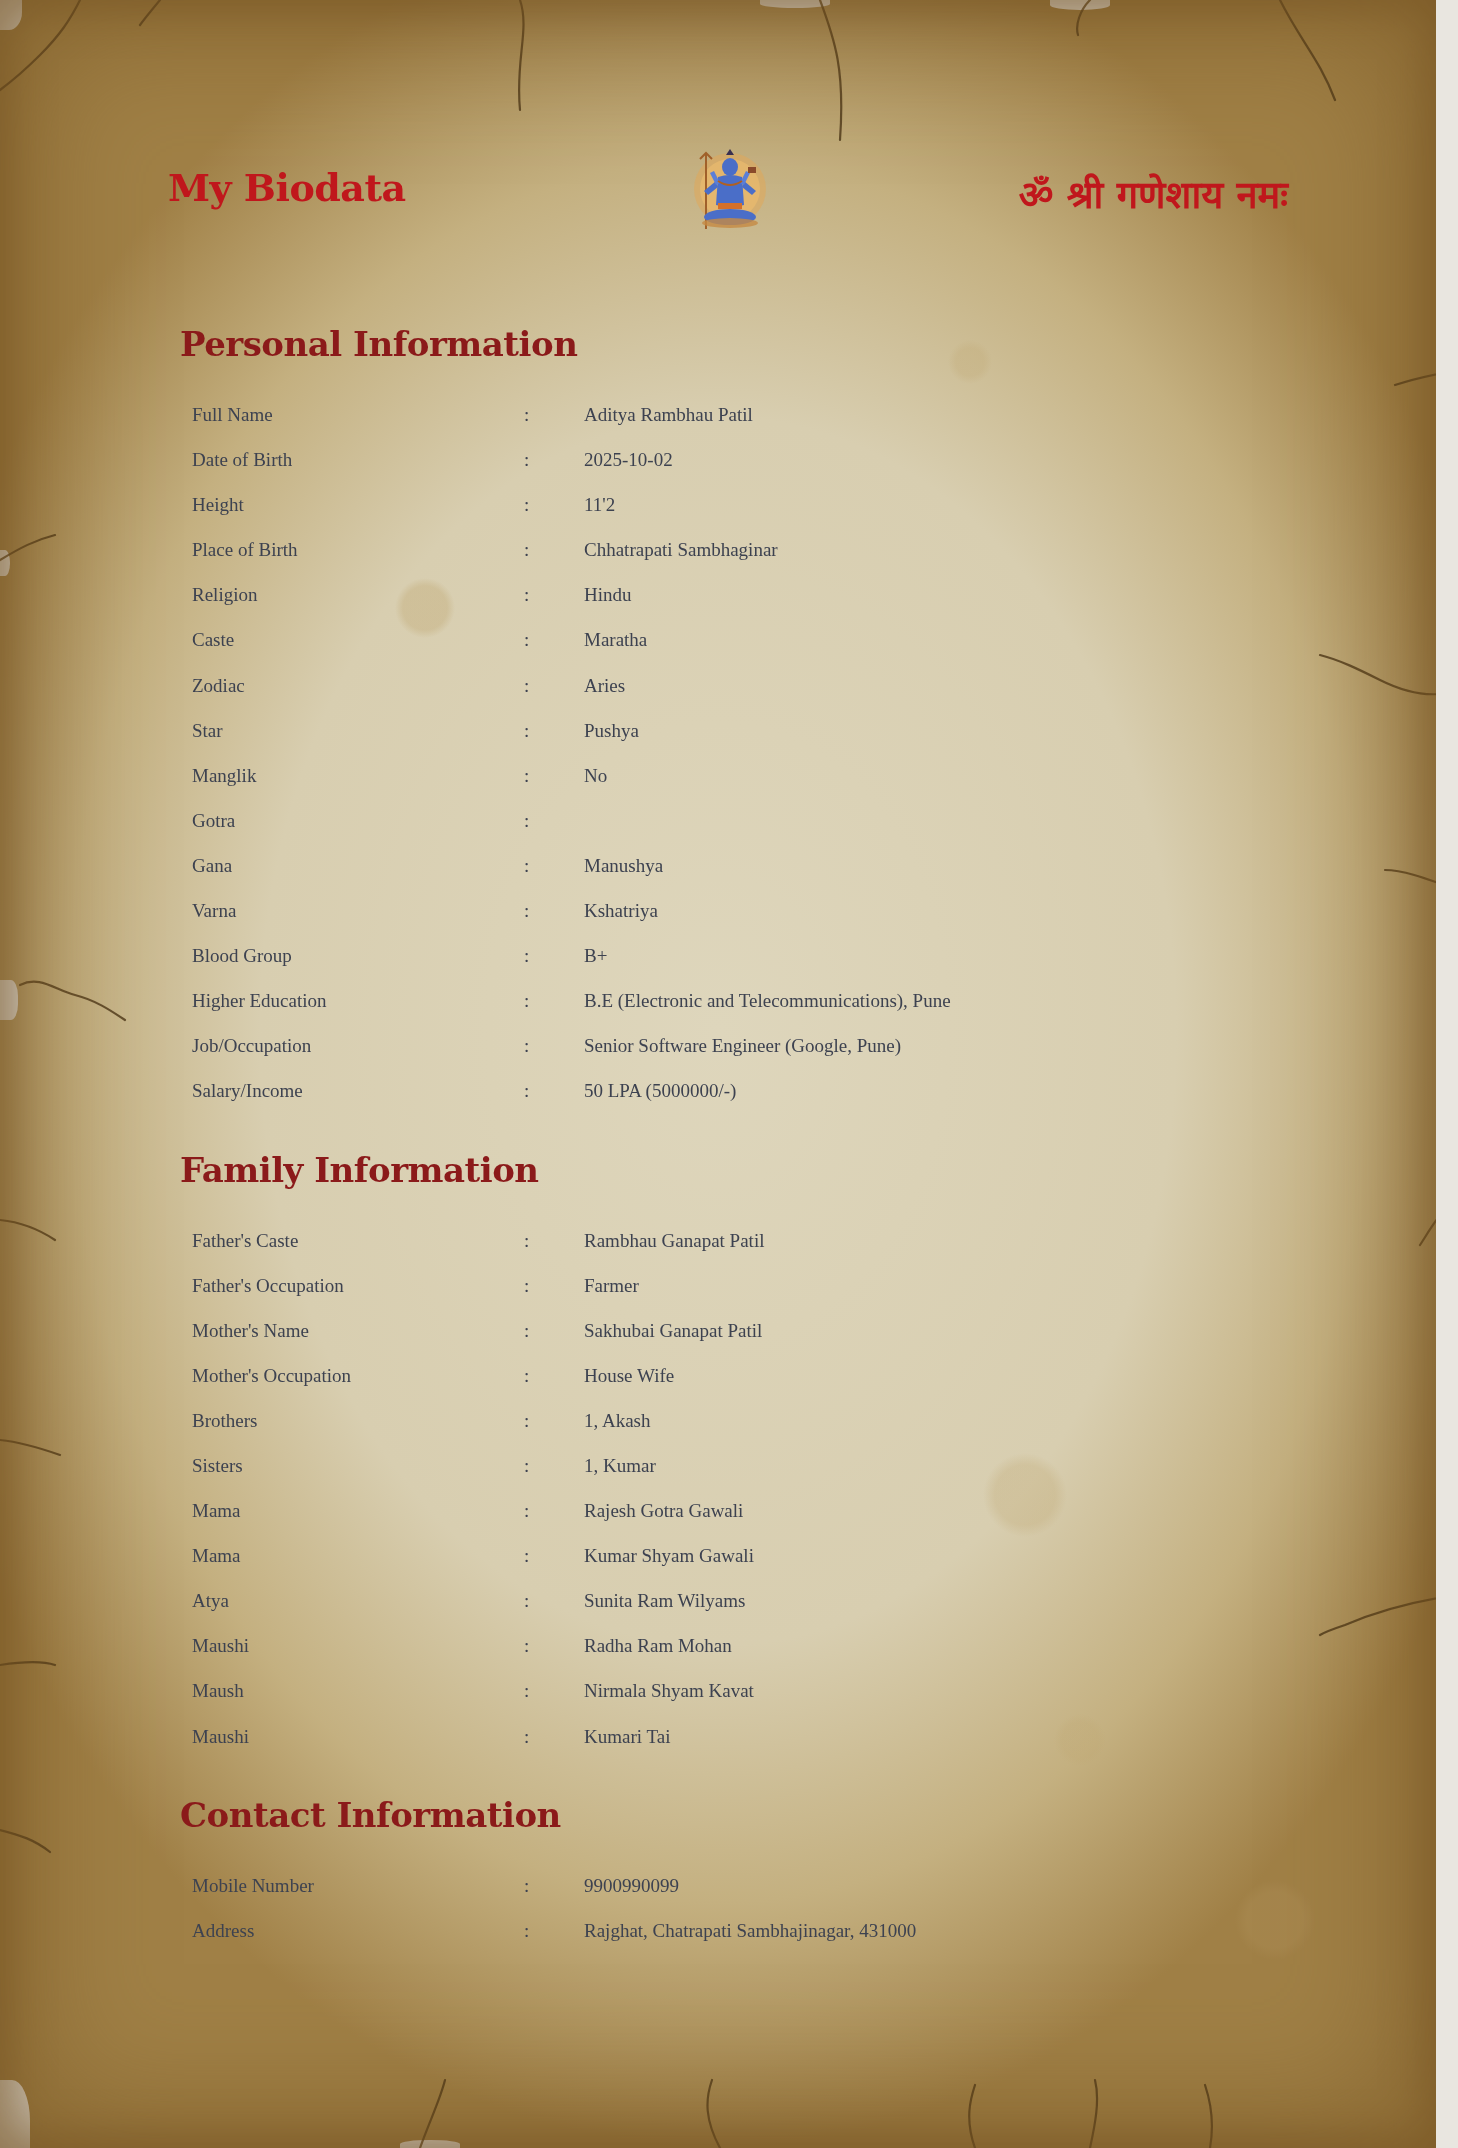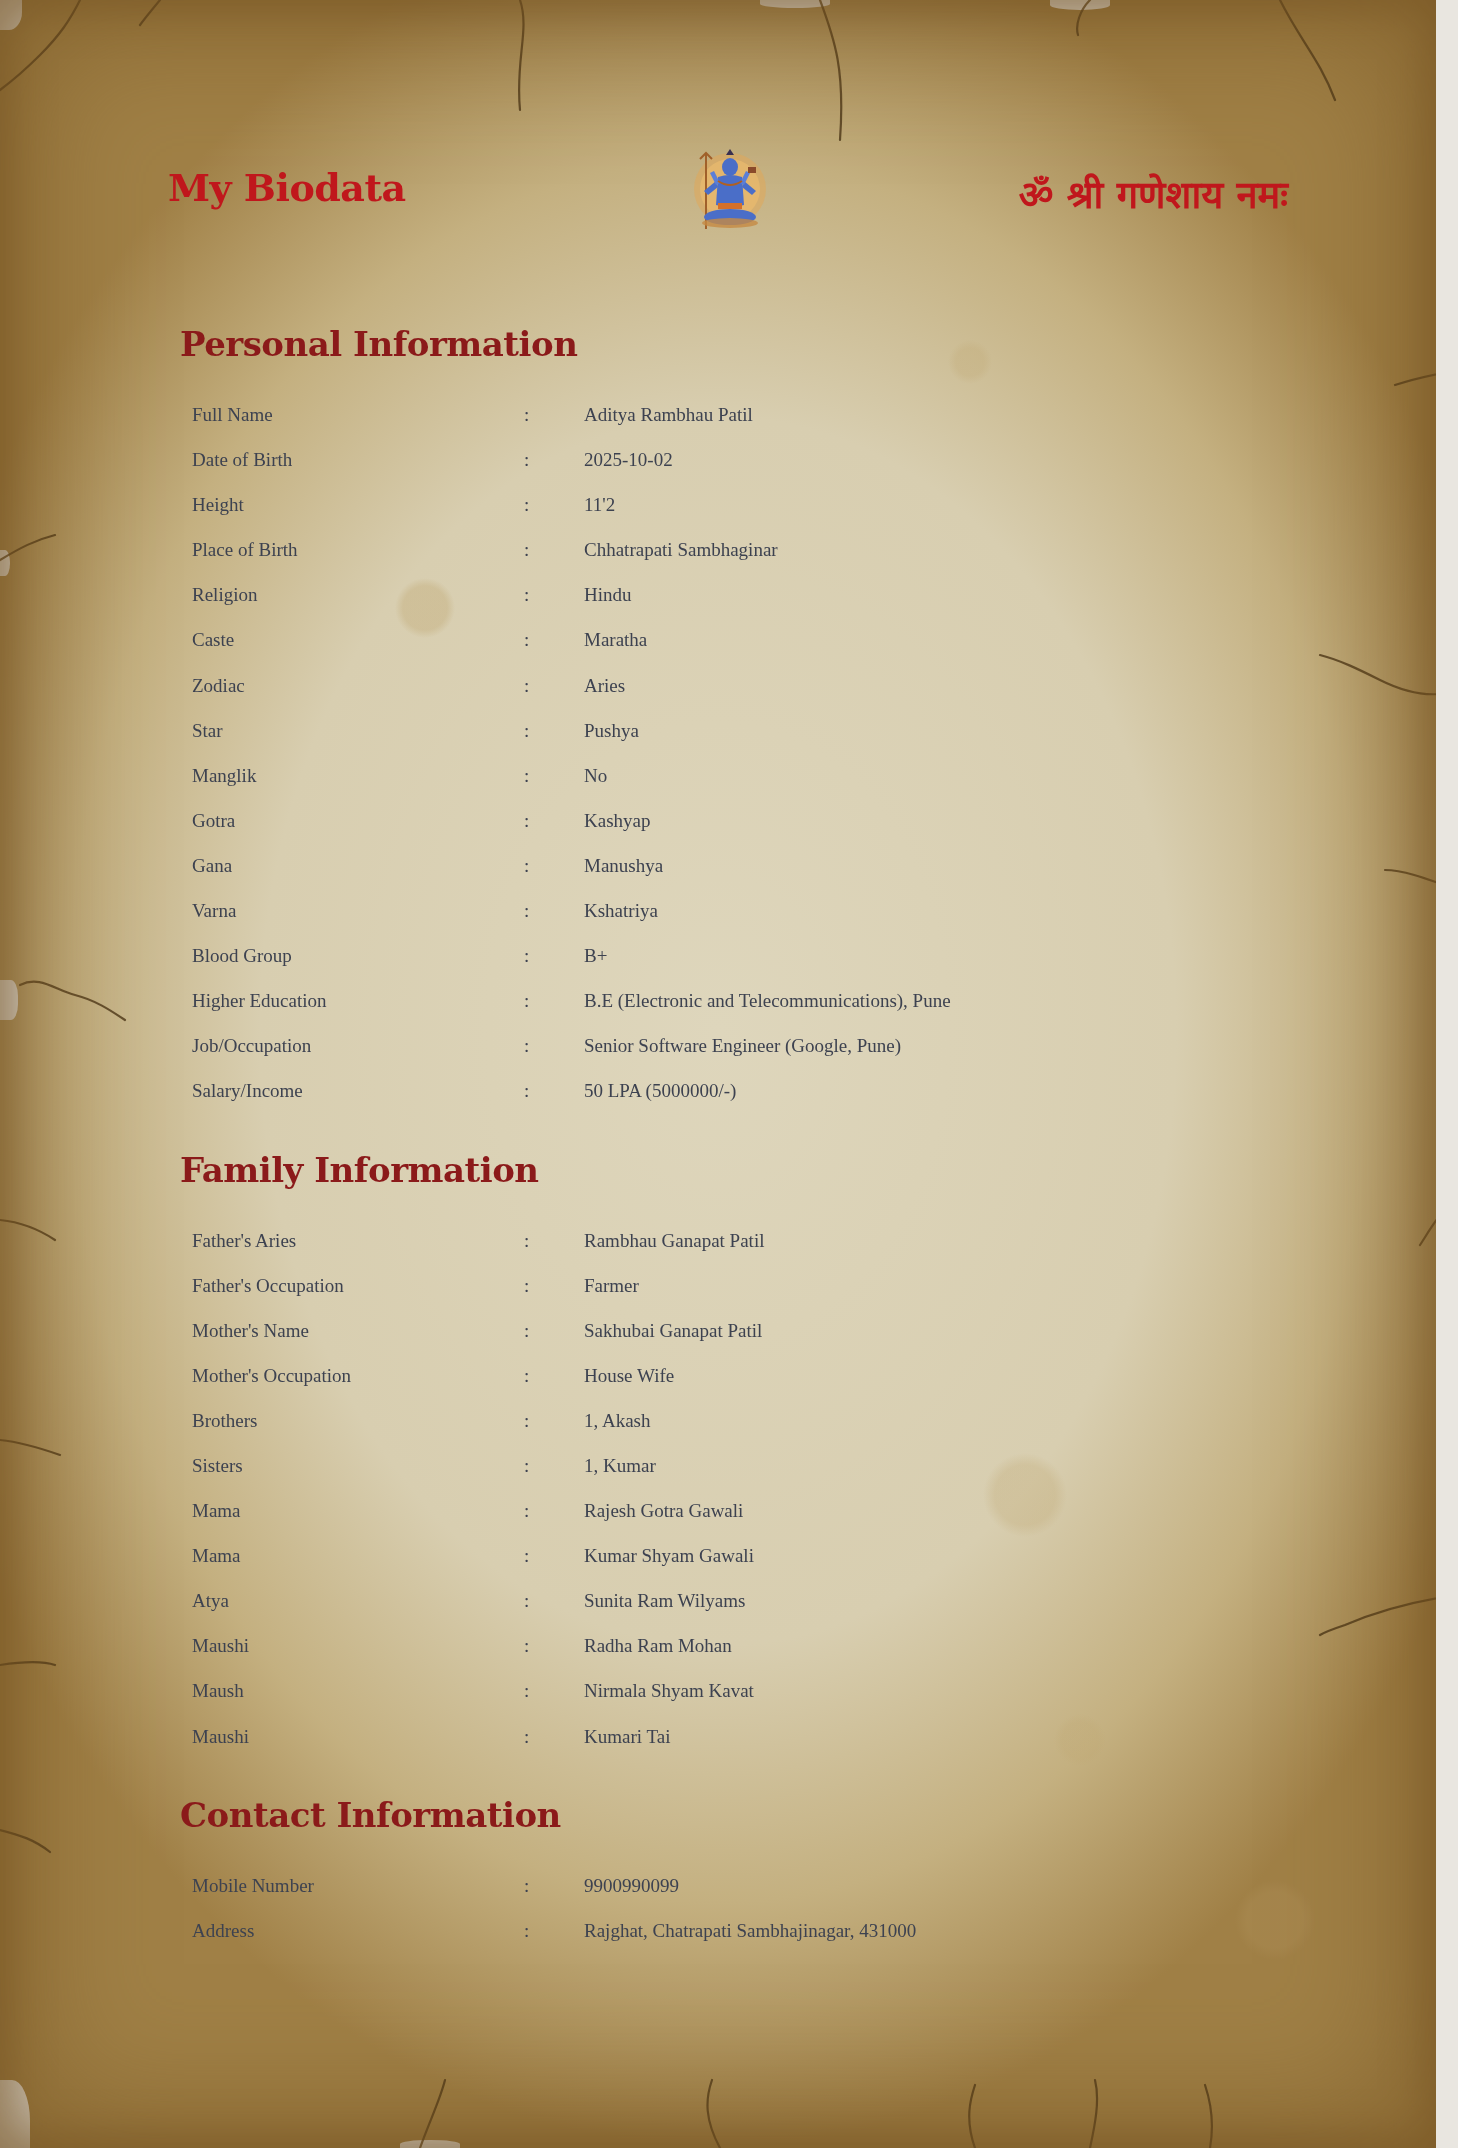--- a/index.html
+++ b/index.html
@@ -209,21 +209,20 @@
             <span class="value">Pushya</span>
           </div>
         <div class="row">
             <span class="label">Manglik</span>
             <span class="colon">:</span>
             <span class="value">No</span>
           </div>
         <div class="row">
             <span class="label">Gotra</span>
             <span class="colon">:</span>
-            <span class="value">Kashyap</span>
           </div>
         <div class="row">
             <span class="label">Gana</span>
             <span class="colon">:</span>
             <span class="value">Manushya</span>
           </div>
         <div class="row">
             <span class="label">Varna</span>
             <span class="colon">:</span>
             <span class="value">Kshatriya</span>
@@ -248,21 +247,21 @@
             <span class="colon">:</span>
             <span class="value">50 LPA (5000000/-)</span>
           </div>
       </div>
     </section>
 
     <section class="section family">
       <h2 class="section-title">Family Information</h2>
       <div class="rows">
         <div class="row">
-            <span class="label">Father's Aries</span>
+            <span class="label">Father's Caste</span>
             <span class="colon">:</span>
             <span class="value">Rambhau Ganapat Patil</span>
           </div>
         <div class="row">
             <span class="label">Father's Occupation</span>
             <span class="colon">:</span>
             <span class="value">Farmer</span>
           </div>
         <div class="row">
             <span class="label">Mother's Name</span>

